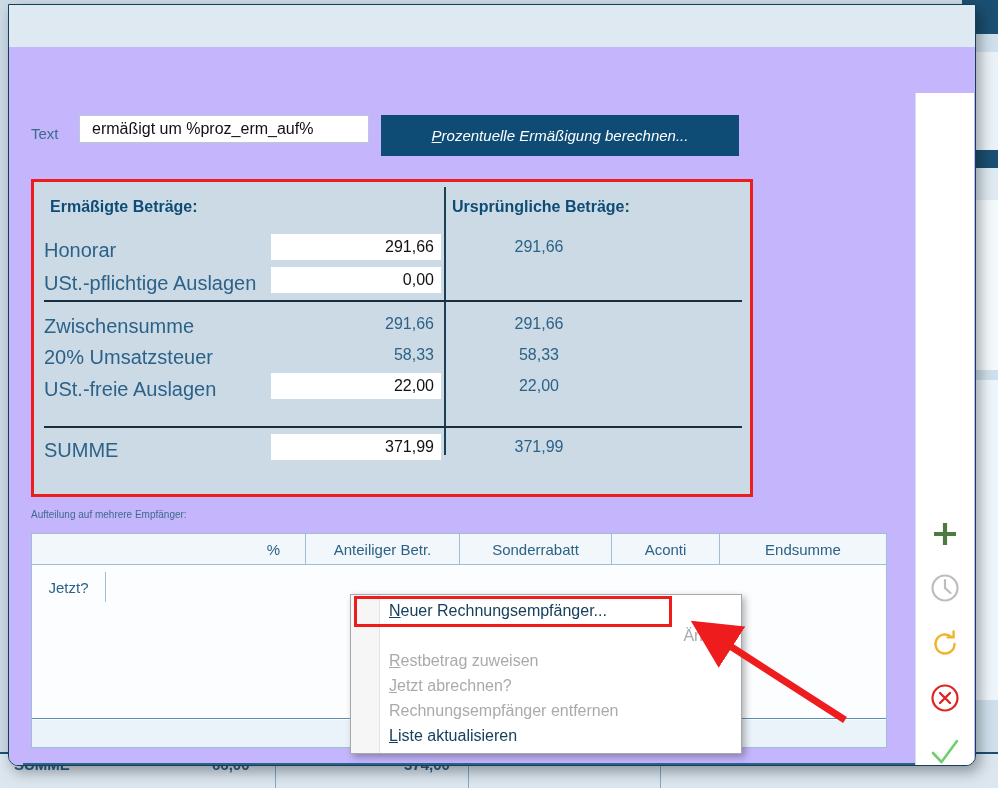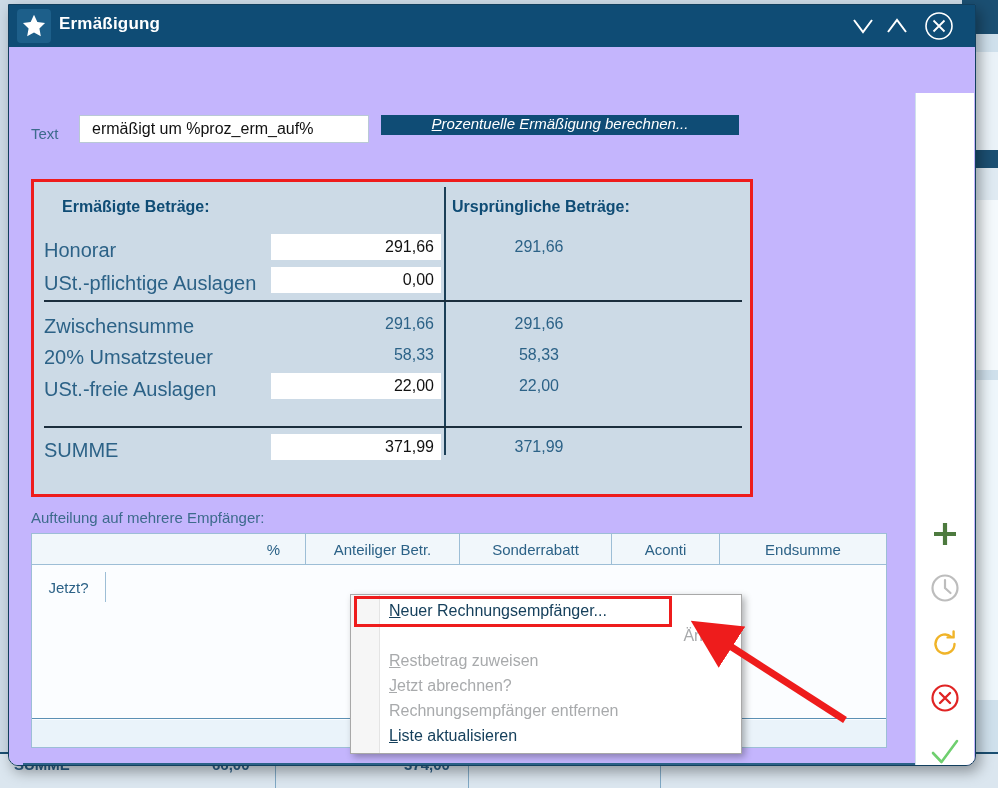--- a/index.html
+++ b/index.html
@@ -51,37 +51,37 @@
 
   
   #text-label{position:absolute;left:22px;top:78px;color:#3d6b8c;font-size:15px;}
   #text-input{
     position:absolute;left:70px;top:68px;width:290px;height:28px;
     background:#ffffff;border:1px solid #b9c9d6;
     color:#111;font-size:16px;
     display:flex;align-items:center;padding-left:12px;box-sizing:border-box;
   }
   #calc-btn{
-    position:absolute;left:372px;top:68px;width:358px;height:20px;
+    position:absolute;left:372px;top:68px;width:358px;height:41px;
     background:#0f4c75;color:#fff;font-size:15px;font-style:italic;
-    display:flex;justify-content:center;cursor:pointer;
+    display:flex;align-items:center;justify-content:center;cursor:pointer;
   }
   #calc-btn u{text-decoration:underline;}
 
   
   #amounts-hl{
     position:absolute;left:22px;top:132px;width:722px;height:318px;
     border:3px solid #ee1c1c;box-sizing:border-box;
   }
   #amounts{
     position:absolute;left:25px;top:135px;width:716px;height:312px;
     background:#ccdae6;box-sizing:border-box;
   }
   .amt-head{position:absolute;color:#0f4c75;font-size:16px;font-weight:bold;}
-  #amt-head-left{left:28px;top:16px;}
+  #amt-head-left{left:16px;top:16px;}
   #amt-head-right{left:418px;top:16px;}
   #amt-vline{position:absolute;left:410px;top:5px;width:2px;height:268px;background:#1b3f57;}
   .amt-hline{position:absolute;left:10px;width:698px;height:2px;background:#1b2e3d;}
   #amt-hline-1{top:118px;}
   #amt-hline-2{top:244px;}
 
   .amt-label{position:absolute;color:#2c6287;font-size:20px;width:220px;}
   .amt-field{
     position:absolute;left:237px;width:170px;height:26px;
     background:#ffffff;color:#111;font-size:16px;
@@ -93,21 +93,21 @@
     color:#2c6287;font-size:16px;text-align:right;padding-right:7px;box-sizing:border-box;
     display:flex;align-items:center;justify-content:flex-end;
   }
   .amt-orig{
     position:absolute;left:420px;width:170px;height:26px;
     color:#2c6287;font-size:16px;text-align:center;
     display:flex;align-items:center;justify-content:center;
   }
 
   
-  #dist-label{position:absolute;left:22px;top:462px;color:#3d6b8c;font-size:15px;}
+  #dist-label{position:absolute;left:22px;top:462px;color:#3d6b8c;font-size:10px;}
   #dist-table{
     position:absolute;left:22px;top:486px;width:856px;height:215px;
     background:#fbfdff;border:1px solid #9dbed6;box-sizing:border-box;
   }
   #dist-head{position:absolute;left:0;top:0;width:854px;height:31px;background:#f1f7fb;
     border-bottom:1px solid #9dbed6;box-sizing:border-box;}
   .th{
     position:absolute;top:0;height:30px;color:#2c6287;font-size:15px;
     display:flex;align-items:center;justify-content:center;
     border-right:1px solid #9dbed6;box-sizing:border-box;cursor:pointer;
@@ -170,45 +170,20 @@
     <div class="cell" style="left:212px;">66,00</div>
     <div class="cell" style="left:404px;">374,00</div>
     <div class="sep" style="left:275px;"></div>
     <div class="sep" style="left:468px;"></div>
     <div class="sep" style="left:660px;"></div>
   </div>
 </div>
 
 <div id="dialog">
 
-  <div id="titlebar">
-    <div id="title-star">
-      <svg width="26" height="26" viewBox="0 0 24 24" aria-hidden="true">
-        <path d="M12 1.6l3.1 6.6 7.1 1-5.2 5.1 1.3 7.2L12 18.1 5.7 21.5 7 14.3 1.8 9.2l7.1-1z" fill="#ffffff"></path>
-      </svg>
-    </div>
-    <div id="title-text">Ermäßigung</div>
-
-    <div class="win-btn" id="btn-min">
-      <svg width="32" height="30" viewBox="0 0 32 30">
-          <path d="M7 9 L16 21 L25 9" fill="none" stroke="#ffffff" stroke-width="2"></path>
-        </svg>
-    </div>
-    <div class="win-btn" id="btn-max">
-      <svg width="32" height="30" viewBox="0 0 32 30">
-          <path d="M7 21 L16 9 L25 21" fill="none" stroke="#ffffff" stroke-width="2"></path>
-        </svg>
-    </div>
-    <div class="win-btn" id="btn-close">
-      <svg width="32" height="30" viewBox="0 0 32 30">
-        <circle cx="16" cy="15" r="13" fill="none" stroke="#ffffff" stroke-width="1.6"></circle>
-        <path d="M10.5 9.5 L21.5 20.5 M21.5 9.5 L10.5 20.5" stroke="#ffffff" stroke-width="1.8" fill="none"></path>
-      </svg>
-    </div>
-  </div>
 
   <div id="dlg-body">
 
     <div id="text-label">Text</div>
     <div id="text-input" title="">ermäßigt um %proz_erm_auf%</div>
     <div id="calc-btn">
       <span><u>P</u><span>rozentuelle Ermäßigung berechnen...</span></span>
     </div>
 
     <div id="amounts">

